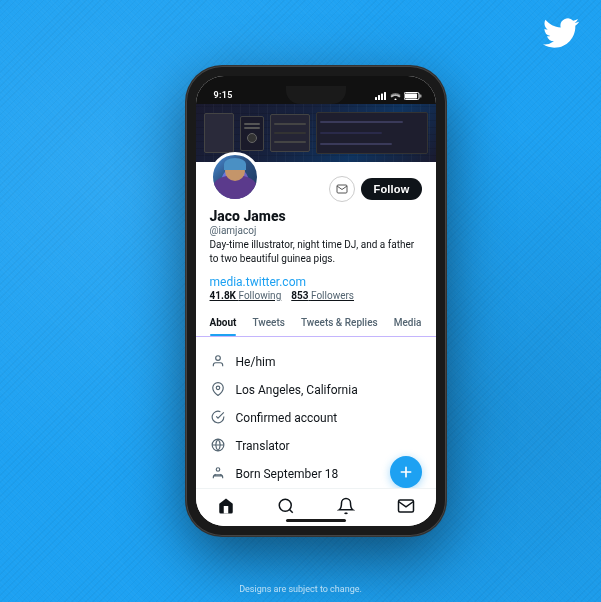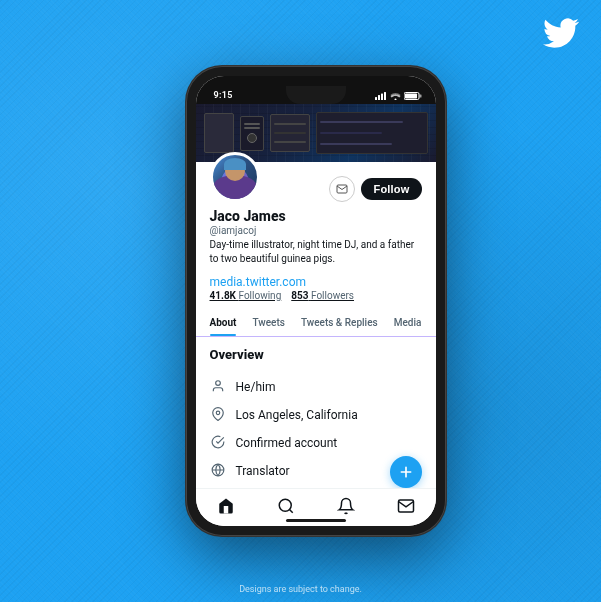--- a/index.html
+++ b/index.html
@@ -486,21 +486,20 @@
 
       <div class="tabs">
         <div class="tab active">About</div>
         <div class="tab">Tweets</div>
         <div class="tab">Tweets &amp; Replies</div>
         <div class="tab">Media</div>
 
       </div>
 
       <div class="content">
-        <div class="section-title">Overview</div>
 
         <div class="info-row">
           <div class="info-icon">
             <svg width="14" height="14" viewBox="0 0 24 24" fill="none" stroke="#536471" stroke-width="2">
               <path d="M20 21v-2a4 4 0 00-4-4H8a4 4 0 00-4 4v2"></path>
               <circle cx="12" cy="7" r="4"></circle>
             </svg>
           </div>
           <span>He/him</span>
         </div>

